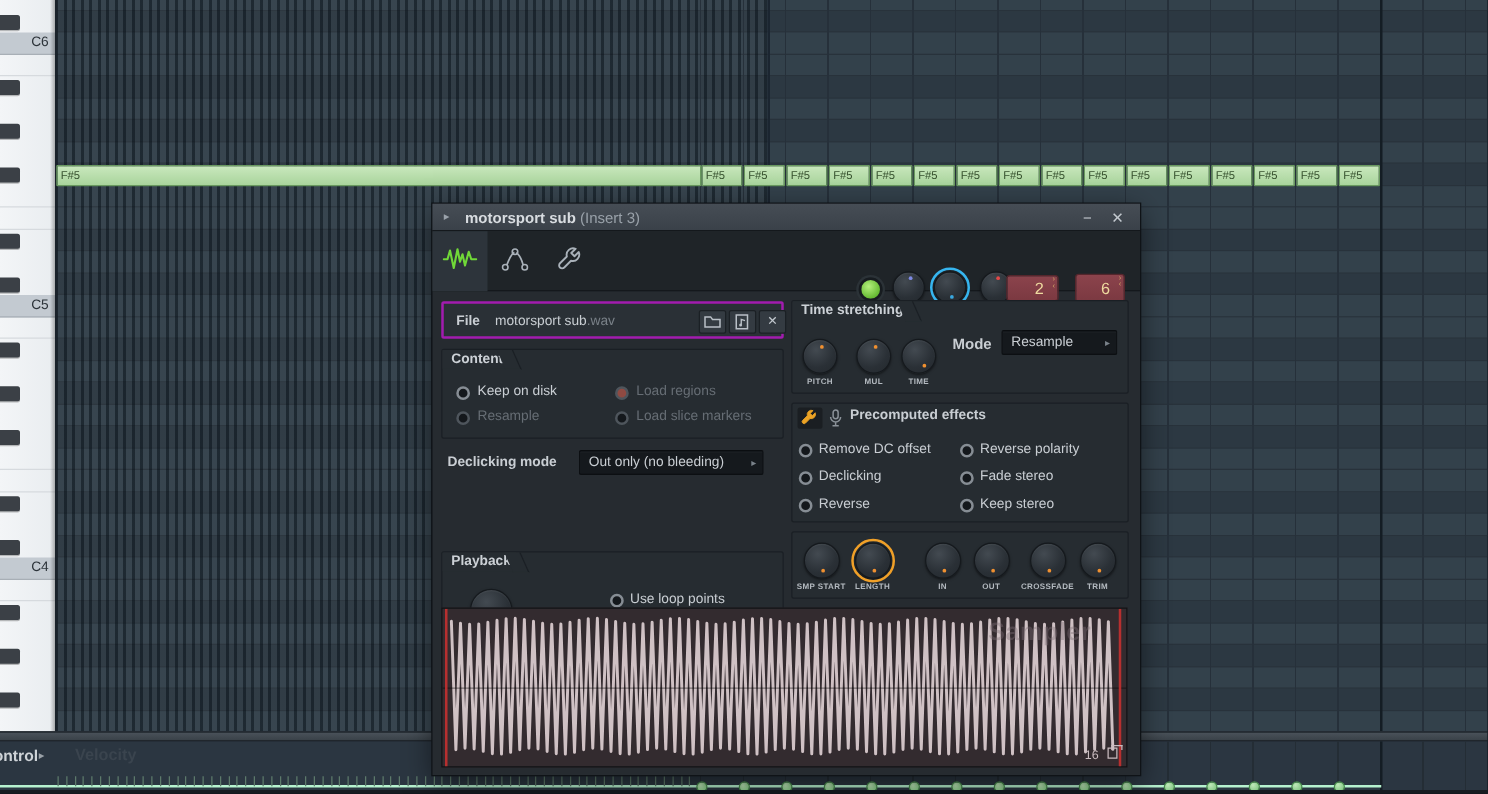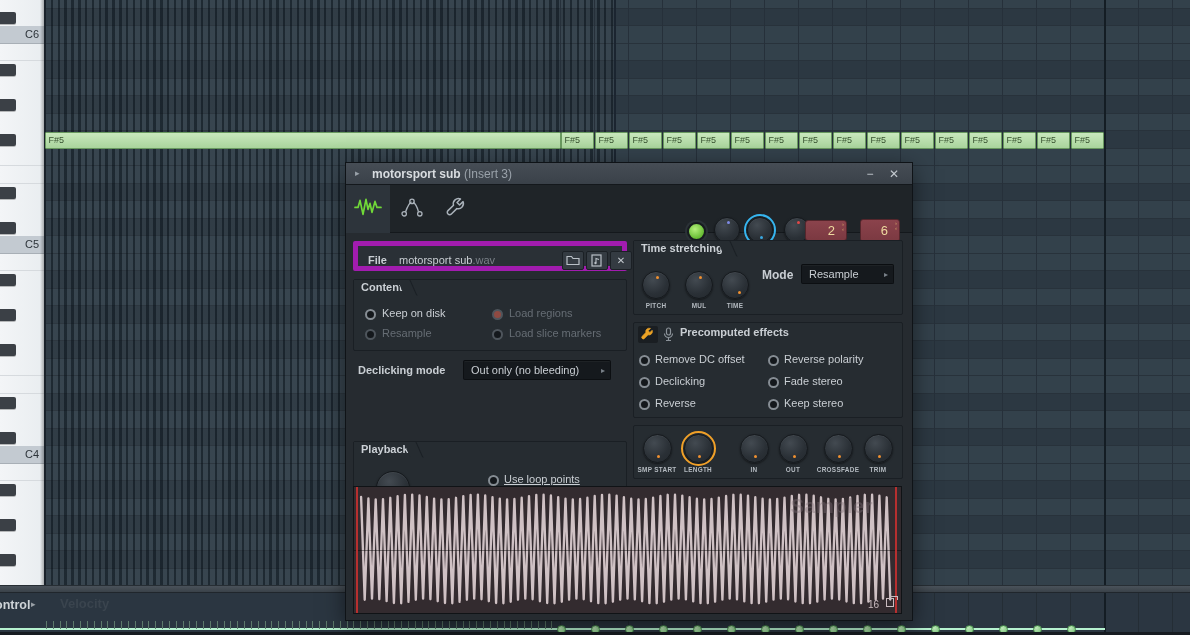--- a/index.html
+++ b/index.html
@@ -72,21 +72,21 @@
     box-shadow:0 1px 2px rgba(0,0,0,.5), inset 0 1px 1px rgba(255,255,255,.06);}
   .kdot{position:absolute;width:3px;height:3px;border-radius:50%;background:#f09030;}
   #led{left:341px;top:37px;width:15px;height:15px;border-radius:50%;
     background:radial-gradient(circle at 40% 35%, #b4f07c, #66bb33 70%);
     border:2px solid #171c20;box-shadow:0 0 0 2px #2b3237;box-sizing:content-box;}
   #volring{outline:2.5px solid #36b5ef;outline-offset:1px;}
   .redbox{position:absolute;background:linear-gradient(#8b434c,#7b3941);border:1px solid #55262c;border-radius:3px;
     color:#eeda9f;font-size:13px;text-align:right;box-sizing:border-box;}
   .redbox .chev{position:absolute;right:2px;top:1px;font-size:6px;line-height:5px;color:#d0a368;}
 
-  .panel{position:absolute;background:#2a3036;border:5px solid #a21caf;border-radius:2px;box-sizing:border-box;}
+  .panel{position:absolute;background:#2a3036;border:2px solid #a21caf;border-radius:2px;box-sizing:border-box;}
   .grp{position:absolute;background:#262c31;border:1px solid #1a1f24;border-radius:2px;box-sizing:border-box;}
   .grptitle{position:absolute;left:0;top:0;height:15px;line-height:15px;padding:0 4px 0 7px;
     background:#262c31;font-weight:bold;color:#ccd1d6;}
   .grptitle::after{content:"";position:absolute;right:-7px;top:0;bottom:-1px;width:12px;background:#262c31;
     transform:skewX(24deg);border-right:1px solid #1a1f24;border-bottom:1px solid #262c31;}
   .radio{position:absolute;width:11px;height:11px;border-radius:50%;border:2px solid #868d94;background:#14181c;box-sizing:border-box;}
   .radio.dis{border-color:#4e555c;}
   .radio.acc{background:#8f4a42;}
   .rlabel{position:absolute;font-size:11px;color:#c9ced3;white-space:nowrap;}
   .rlabel.dis{color:#666d74;}
@@ -436,21 +436,21 @@
       <span class="sarrow" style="line-height:20px;">▸</span>
     </div>
 
     <div class="grp" style="left:7px;top:235px;width:274px;height:82px;margin-top:43px;">
       <span class="grptitle">Playback</span>
       <div class="knob" style="left:22px;top:29px;width:34px;height:34px;">
         <span class="kdot" style="left:15.5px;bottom:4px;"></span>
       </div>
       <span class="klabel" style="left:39px;top:66px;">START OFFSET</span>
       <span class="radio" style="left:134px;top:33px;"></span>
-      <span class="rlabel" style="left:150px;top:31px;text-decoration:underline;">Use loop points</span>
+      <span class="rlabel" style="left:150px;top:31px;">Use loop points</span>
       <span class="radio" style="left:134px;top:53px;"></span>
       <span class="rlabel" style="left:150px;top:51px;">Ping pong loop</span>
     </div>
 
     <div class="grp" style="left:287px;top:77px;width:270px;height:75px;">
       <span class="grptitle">Time stretching</span>
       <div class="knob" style="left:8px;top:30px;width:28px;height:28px;">
         <span class="kdot" style="left:12.5px;top:4px;"></span>
       </div>
       <span class="klabel" style="left:22px;top:61px;">PITCH</span>

